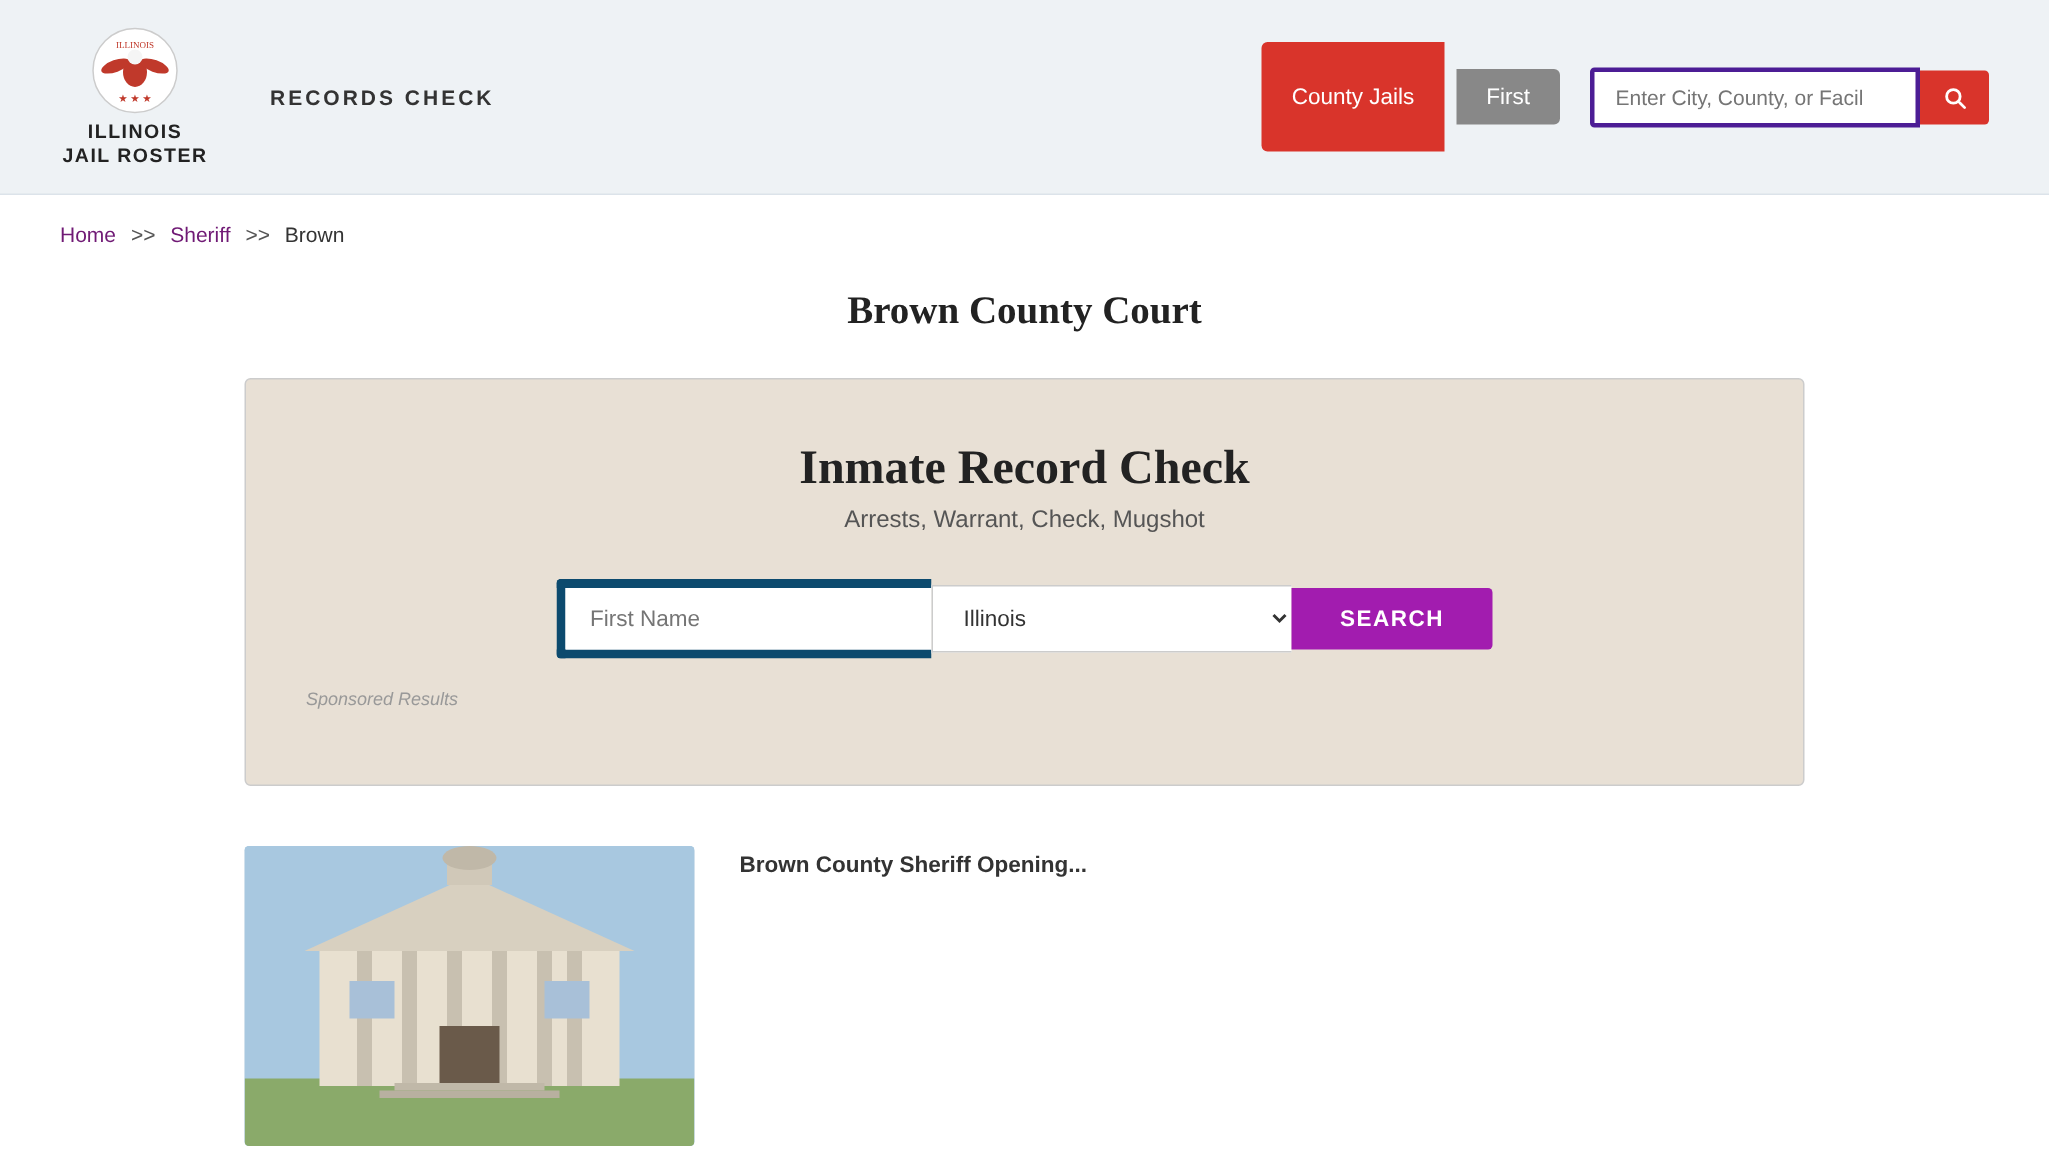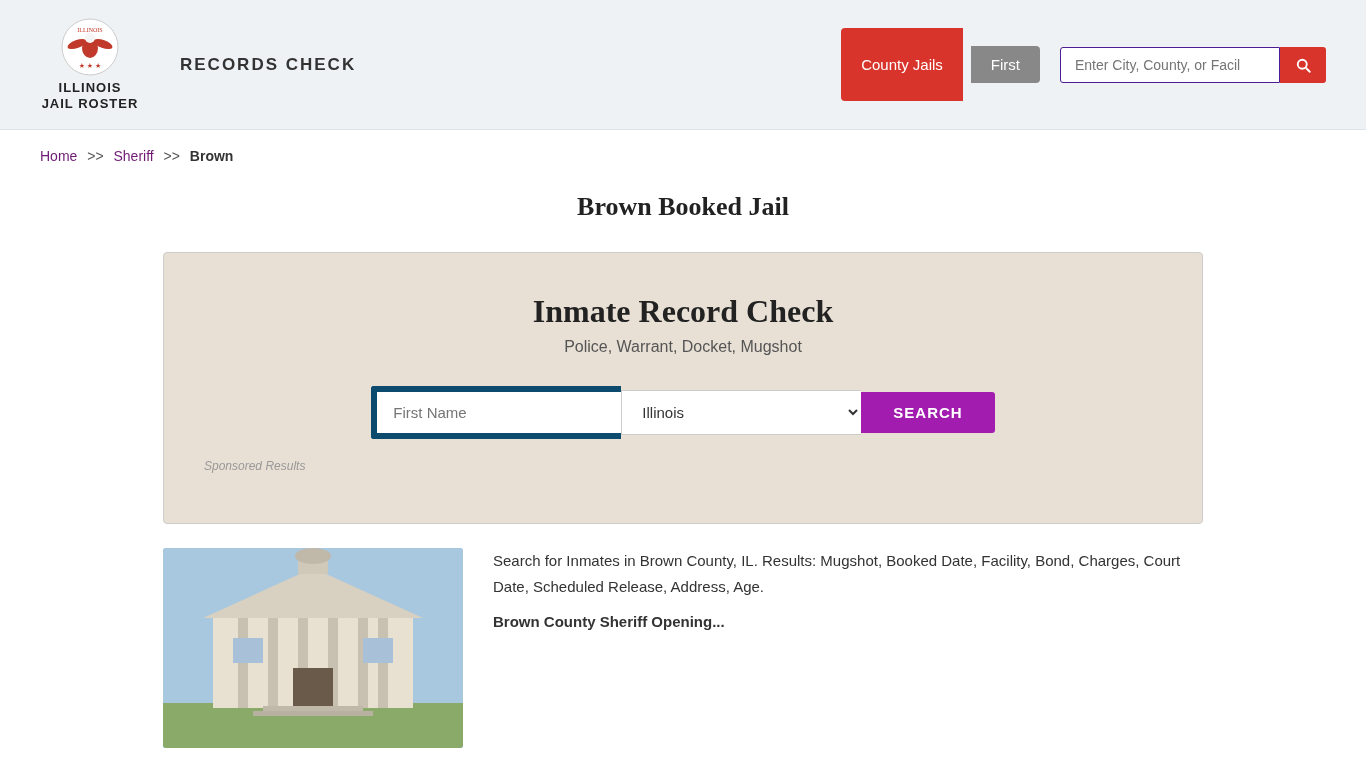--- a/index.html
+++ b/index.html
@@ -29,21 +29,21 @@
       font-weight: 700;
       font-size: 13px;
       text-align: center;
       color: #222;
       line-height: 1.2;
       margin-top: 4px;
       letter-spacing: 1px;
     }
     .records-check {
       font-family: Arial, sans-serif;
-      font-size: 17px;
+      font-size: 14px;
       letter-spacing: 2px;
       color: #333;
       font-weight: 600;
       margin-left: 10px;
     }
     .header-right {
       margin-left: auto;
       display: flex;
       align-items: center;
       gap: 8px;
@@ -67,21 +67,21 @@
       border-radius: 0 4px 4px 0;
       cursor: pointer;
       font-family: Arial, sans-serif;
     }
     .search-bar-header {
       display: flex;
       align-items: center;
       margin-left: 12px;
     }
     .search-input-header {
-      border: 1px solid #4c1d95;
+      border: 3px solid #4c1d95;
       padding: 9px 14px;
       font-size: 14px;
       width: 220px;
       border-radius: 3px 0 0 3px;
       outline: none;
       font-family: Arial, sans-serif;
       color: #999;
     }
     .search-btn-header {
       background: #d9342b;
@@ -104,21 +104,21 @@
       padding: 18px 40px 10px 40px;
       font-family: Arial, sans-serif;
       font-size: 14px;
       color: #555;
     }
     .breadcrumb a {
       color: #701a75;
       text-decoration: none;
     }
     .breadcrumb .sep { margin: 0 6px; color: #555; }
-    .breadcrumb .current { font-weight: 700; color: #333; }
+    .breadcrumb .current { font-weight: 400; color: #333; }
 
     
     .page-title {
       text-align: center;
       font-size: 26px;
       font-weight: 700;
       font-family: Georgia, serif;
       margin: 18px 0 30px 0;
       color: #222;
     }
@@ -130,21 +130,21 @@
       padding: 0 40px;
     }
 
     
     .inmate-check-box {
       background: #e8e0d5;
       border: 1px solid #ccc;
       border-radius: 4px;
       padding: 40px 40px 50px 40px;
       text-align: center;
-      margin-bottom: 24px;
+      margin-bottom: 40px;
     }
     .inmate-check-title {
       font-size: 32px;
       font-weight: 700;
       font-family: Georgia, serif;
       color: #222;
       margin-bottom: 8px;
     }
     .inmate-check-sub {
       font-size: 16px;
@@ -289,27 +289,27 @@
 </header>
 
 <nav class="breadcrumb">
   <a href="#">Home</a>
   <span class="sep">&gt;&gt;</span>
   <a href="#">Sheriff</a>
   <span class="sep">&gt;&gt;</span>
   <span class="current">Brown</span>
 </nav>
 
-<h1 class="page-title">Brown Booked Jail</h1>
+<h1 class="page-title">Brown County Court</h1>
 
 <div class="main-content">
 
   <div class="inmate-check-box">
     <div class="inmate-check-title">Inmate Record Check</div>
-    <div class="inmate-check-sub">Police, Warrant, Docket, Mugshot</div>
+    <div class="inmate-check-sub">Arrests, Warrant, Check, Mugshot</div>
 
     <div class="inmate-search-row">
       <input class="inmate-input" type="text" placeholder="First Name" style="">
       <select class="inmate-select">
         <option>Illinois</option>
       </select>
       <button class="inmate-search-btn">SEARCH</button>
     </div>
 
     <div class="sponsored-label">Sponsored Results</div>
@@ -342,18 +342,17 @@
 
         <rect x="100" y="158" width="100" height="5" fill="#c0b8a8"></rect>
         <rect x="90" y="163" width="120" height="5" fill="#b8b0a0"></rect>
 
         <rect x="135" y="8" width="30" height="18" fill="#d0c8b8"></rect>
         <ellipse cx="150" cy="8" rx="18" ry="8" fill="#c0b8a8"></ellipse>
       </svg>
     </div>
 
     <div class="bottom-text">
-      <p>Search for Inmates in Brown County, IL. Results: Mugshot, Booked Date, Facility, Bond, Charges, Court Date, Scheduled Release, Address, Age.</p>
       <p class="sheriff-heading">Brown County Sheriff Opening...</p>
     </div>
   </div>
 
 </div>
 
 </body></html>

